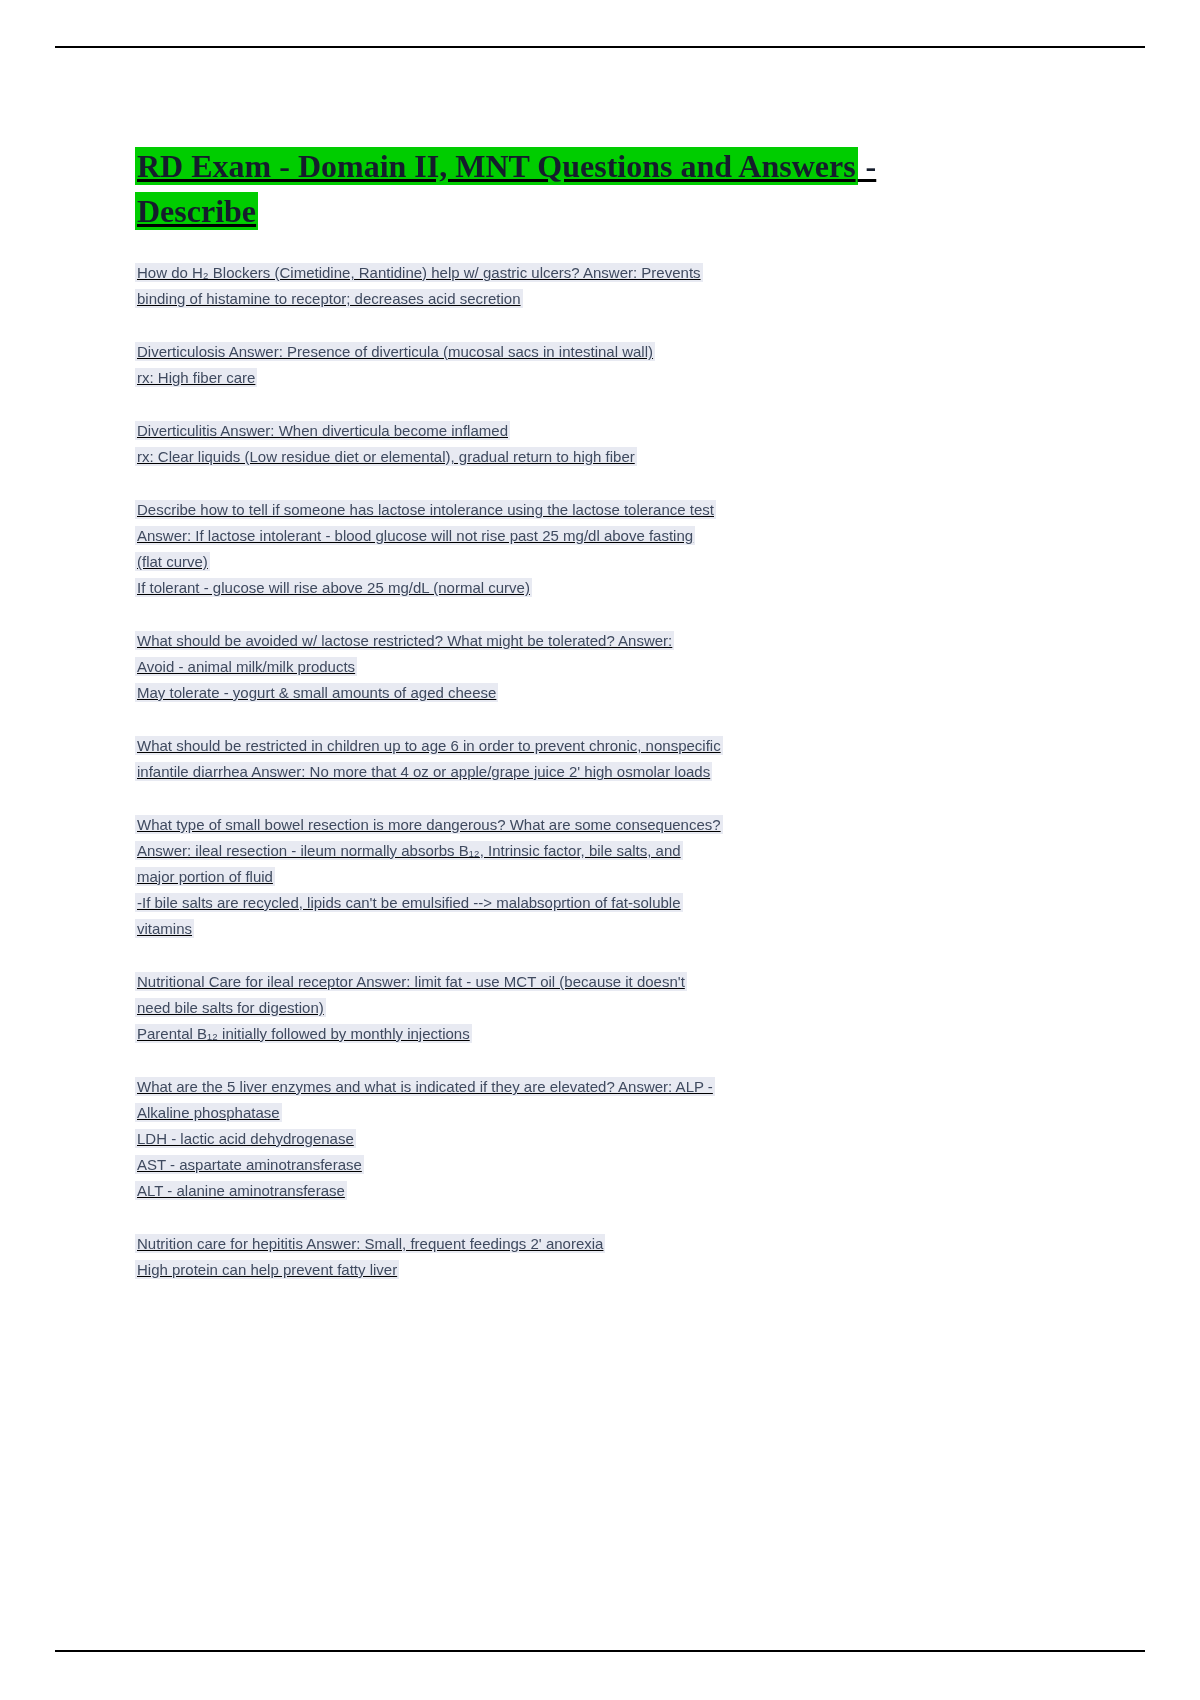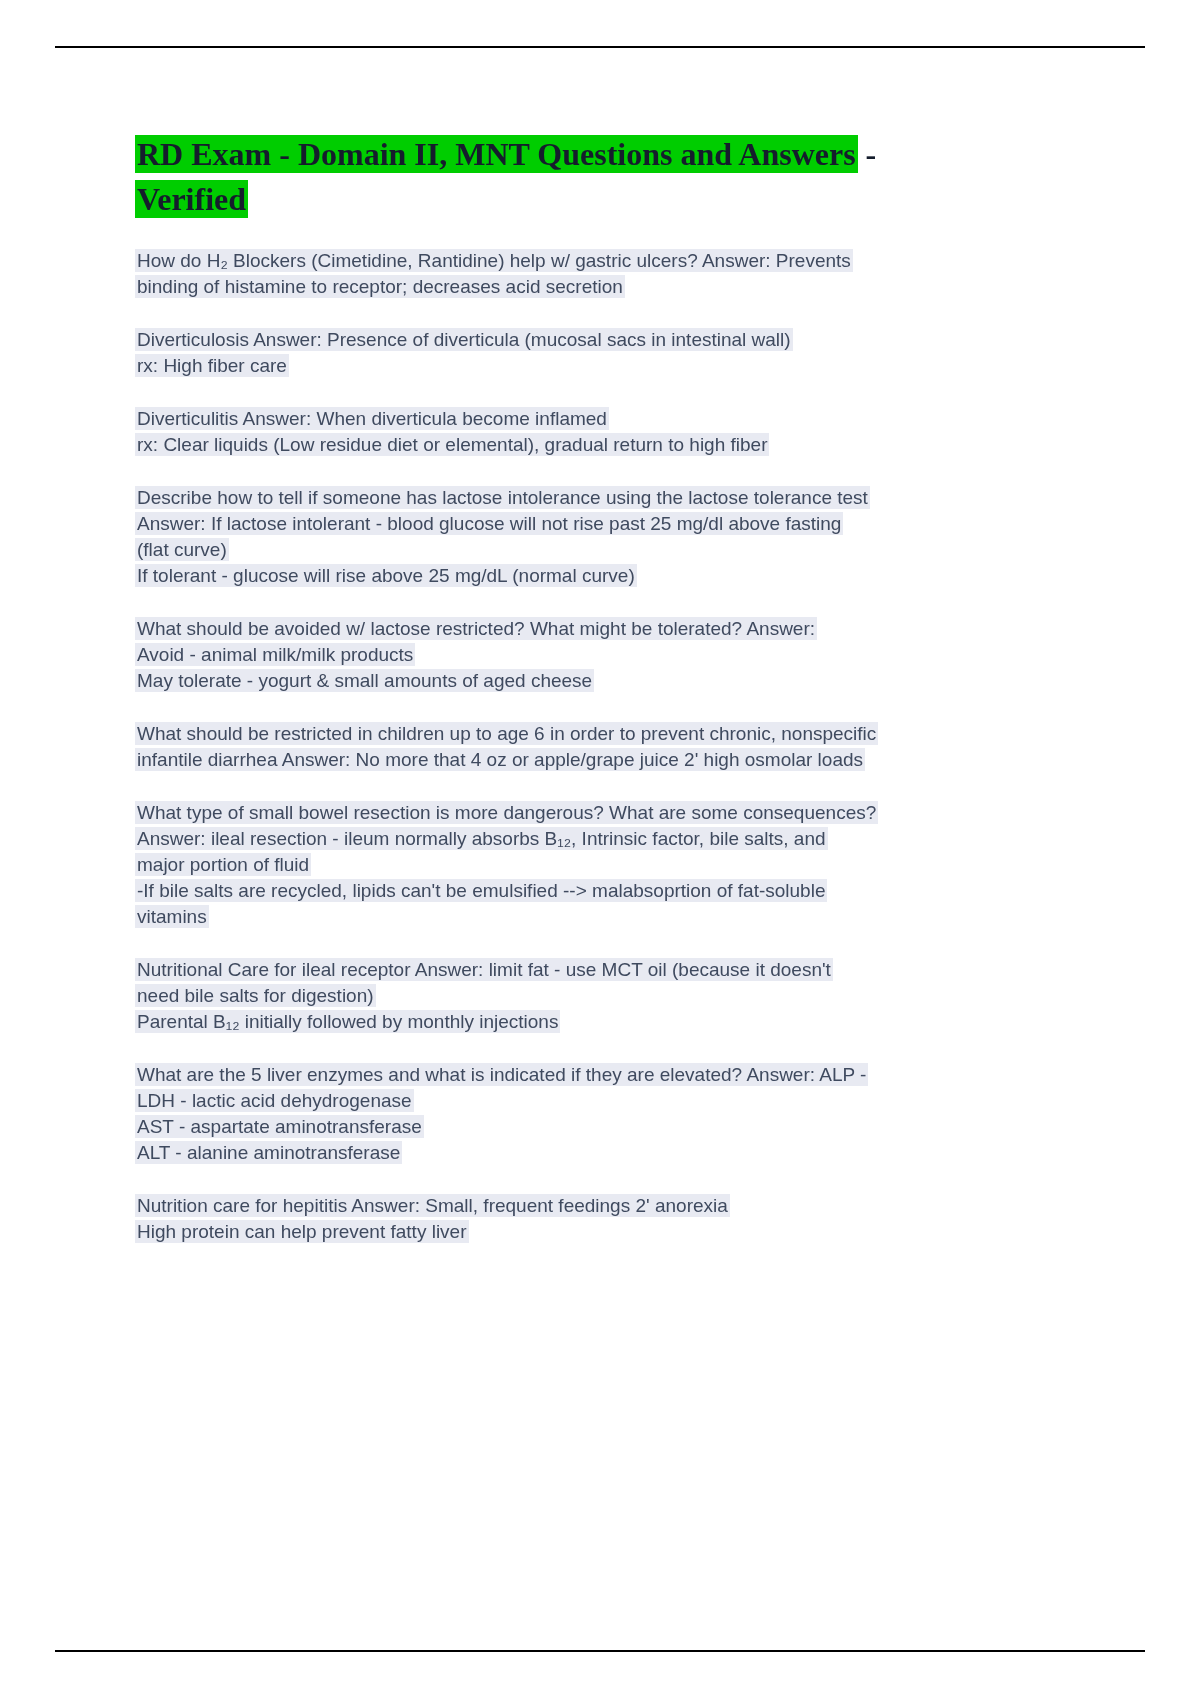--- a/index.html
+++ b/index.html
@@ -21,42 +21,43 @@
     right: 55px;
     height: 2px;
     background: #000000;
   }
   .rule.top { top: 46px; }
   .rule.bottom { top: 1650px; }
 
   .content {
     position: absolute;
     left: 135px;
-    top: 132px;
+    top: 144px;
     width: 885px;
+    text-decoration: underline;
   }
 
   h1.title {
     margin: 0 0 26px 0;
     font-family: "Liberation Serif", serif;
     font-weight: bold;
     font-size: 32px;
     line-height: 45px;
     color: var(--title-text, #151d2c);
   }
   .hl-green {
     background: var(--title-highlight, #00cd00);
     padding: 1px 2px;
   }
   .title-suffix {
     padding: 1px 0;
   }
 
   .paras {
-    font-size: 19px;
+    font-size: 15px;
     line-height: 26px;
     color: var(--body-text, #3f4a5f);
   }
   .para {
     margin: 0 0 27px 0;
   }
   .line {
     min-height: 26px;
   }
   .line .hl {
@@ -64,21 +65,21 @@
     padding: 1px 2px;
   }
 </style>
 </head>
 <body>
 
 <div class="page">
   <div class="rule top"></div>
 
   <div class="content">
-    <h1 class="title"><span class="hl-green">RD Exam - Domain II, MNT Questions and Answers</span><span class="title-suffix"> -</span><br><span class="hl-green">Verified</span></h1>
+    <h1 class="title"><span class="hl-green">RD Exam - Domain II, MNT Questions and Answers</span><span class="title-suffix"> -</span><br><span class="hl-green">Describe</span></h1>
 
     <div class="paras" id="paragraphs">
         <div class="para">
           <div class="line"><span class="hl">How do H₂ Blockers (Cimetidine, Rantidine) help w/ gastric ulcers? Answer: Prevents</span></div>
           <div class="line"><span class="hl">binding of histamine to receptor; decreases acid secretion</span></div>
         </div>
         <div class="para">
           <div class="line"><span class="hl">Diverticulosis Answer: Presence of diverticula (mucosal sacs in intestinal wall)</span></div>
           <div class="line"><span class="hl">rx: High fiber care</span></div>
         </div>
@@ -108,20 +109,21 @@
           <div class="line"><span class="hl">-If bile salts are recycled, lipids can't be emulsified --&gt; malabsoprtion of fat-soluble</span></div>
           <div class="line"><span class="hl">vitamins</span></div>
         </div>
         <div class="para">
           <div class="line"><span class="hl">Nutritional Care for ileal receptor Answer: limit fat - use MCT oil (because it doesn't</span></div>
           <div class="line"><span class="hl">need bile salts for digestion)</span></div>
           <div class="line"><span class="hl">Parental B₁₂ initially followed by monthly injections</span></div>
         </div>
         <div class="para">
           <div class="line"><span class="hl">What are the 5 liver enzymes and what is indicated if they are elevated? Answer: ALP -</span></div>
+          <div class="line"><span class="hl">Alkaline phosphatase</span></div>
           <div class="line"><span class="hl">LDH - lactic acid dehydrogenase</span></div>
           <div class="line"><span class="hl">AST - aspartate aminotransferase</span></div>
           <div class="line"><span class="hl">ALT - alanine aminotransferase</span></div>
         </div>
         <div class="para">
           <div class="line"><span class="hl">Nutrition care for hepititis Answer: Small, frequent feedings 2' anorexia</span></div>
           <div class="line"><span class="hl">High protein can help prevent fatty liver</span></div>
         </div>
       </div>
   </div>

